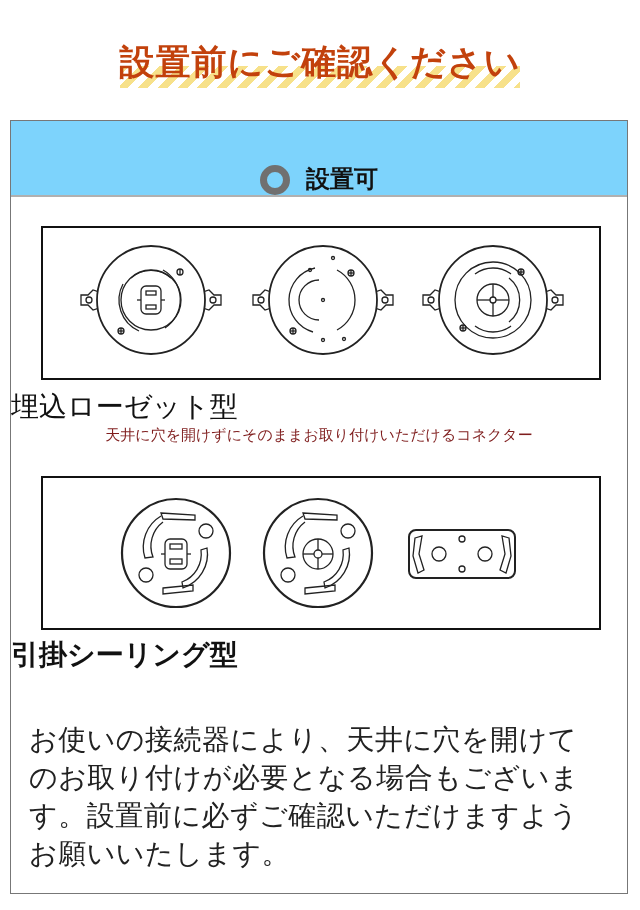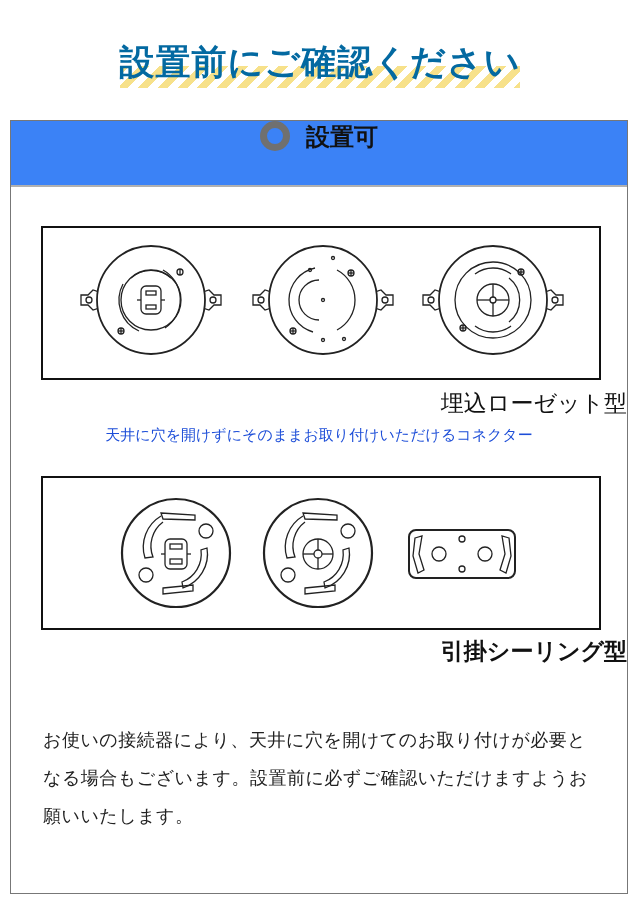--- a/index.html
+++ b/index.html
@@ -3,47 +3,47 @@
 <meta charset="utf-8">
 <style>
   html, body { margin: 0; padding: 0; background: #ffffff; }
   body { width: 640px; height: 910px; position: relative; overflow: hidden;
          font-family: "DejaVu Sans", "Liberation Sans", sans-serif; color: #1a1a1a; }
 
   .top-title-wrap { position: absolute; top: 36px; left: 0; width: 640px; height: 60px; text-align: center; }
   .top-title-stripe { position: absolute; left: 120px; top: 30px; width: 400px; height: 22px;
     background: repeating-linear-gradient(135deg, #f7e18a 0 7px, transparent 7px 14px); }
   .top-title { position: relative; font-size: 35px; font-weight: bold; letter-spacing: 1px;
-    line-height: 52px; color: #0369a1; }
+    line-height: 52px; color: #c2410c; }
 
   .panel { position: absolute; left: 10px; top: 120px; width: 618px; height: 774px;
     border: 1.5px solid #777; box-sizing: border-box; }
-  .panel-header { height: 66px; background: #3b82f6; border-bottom: 2.5px solid #b0b0b0;
-    display: flex; align-items: flex-start; justify-content: center; box-sizing: border-box; }
+  .panel-header { height: 76px; background: #7dd3fc; border-bottom: 2.5px solid #b0b0b0;
+    display: flex; align-items: flex-end; justify-content: center; box-sizing: border-box; }
   .ok-icon { width: 30px; height: 30px; border: 7px solid #707070; border-radius: 50%;
     box-sizing: border-box; margin-right: 16px; }
   .panel-header-label { font-size: 24px; font-weight: bold; color: #111; }
 
   .diagram-box { position: absolute; left: 30px; width: 560px; height: 154px;
     border: 2px solid #111; box-sizing: border-box; background: #fff; }
   .diagram-box svg { display: block; }
   .box1 { top: 105px; }
   .box2 { top: 355px; }
 
-  .caption-title { position: absolute; left: 0; width: 616px; text-align: right;
-    font-size: 23px; color: #111; }
+  .caption-title { position: absolute; left: 0; width: 616px; text-align: left;
+    font-size: 28px; color: #111; }
   .caption-sub { position: absolute; left: 0; width: 616px; text-align: center;
-    font-size: 15px; color: #1d4ed8; }
+    font-size: 15px; color: #7f1d1d; }
   .cap1-title { top: 267px; }
   .cap1-sub { top: 305px; }
   .cap2-title { top: 515px; font-weight: bold; }
   .cap2-sub { top: 553px; }
 
-  .note { position: absolute; left: 32px; top: 600px; width: 560px;
-    font-size: 18px; line-height: 38px; color: #222; letter-spacing: 0.5px; }
+  .note { position: absolute; left: 18px; top: 600px; width: 560px;
+    font-size: 28px; line-height: 38px; color: #222; letter-spacing: 0.5px; }
 </style>
 </head>
 <body>
 
 <div class="top-title-wrap">
   <div class="top-title-stripe"></div>
   <div class="top-title">設置前にご確認ください</div>
 </div>
 
 <div class="panel">

